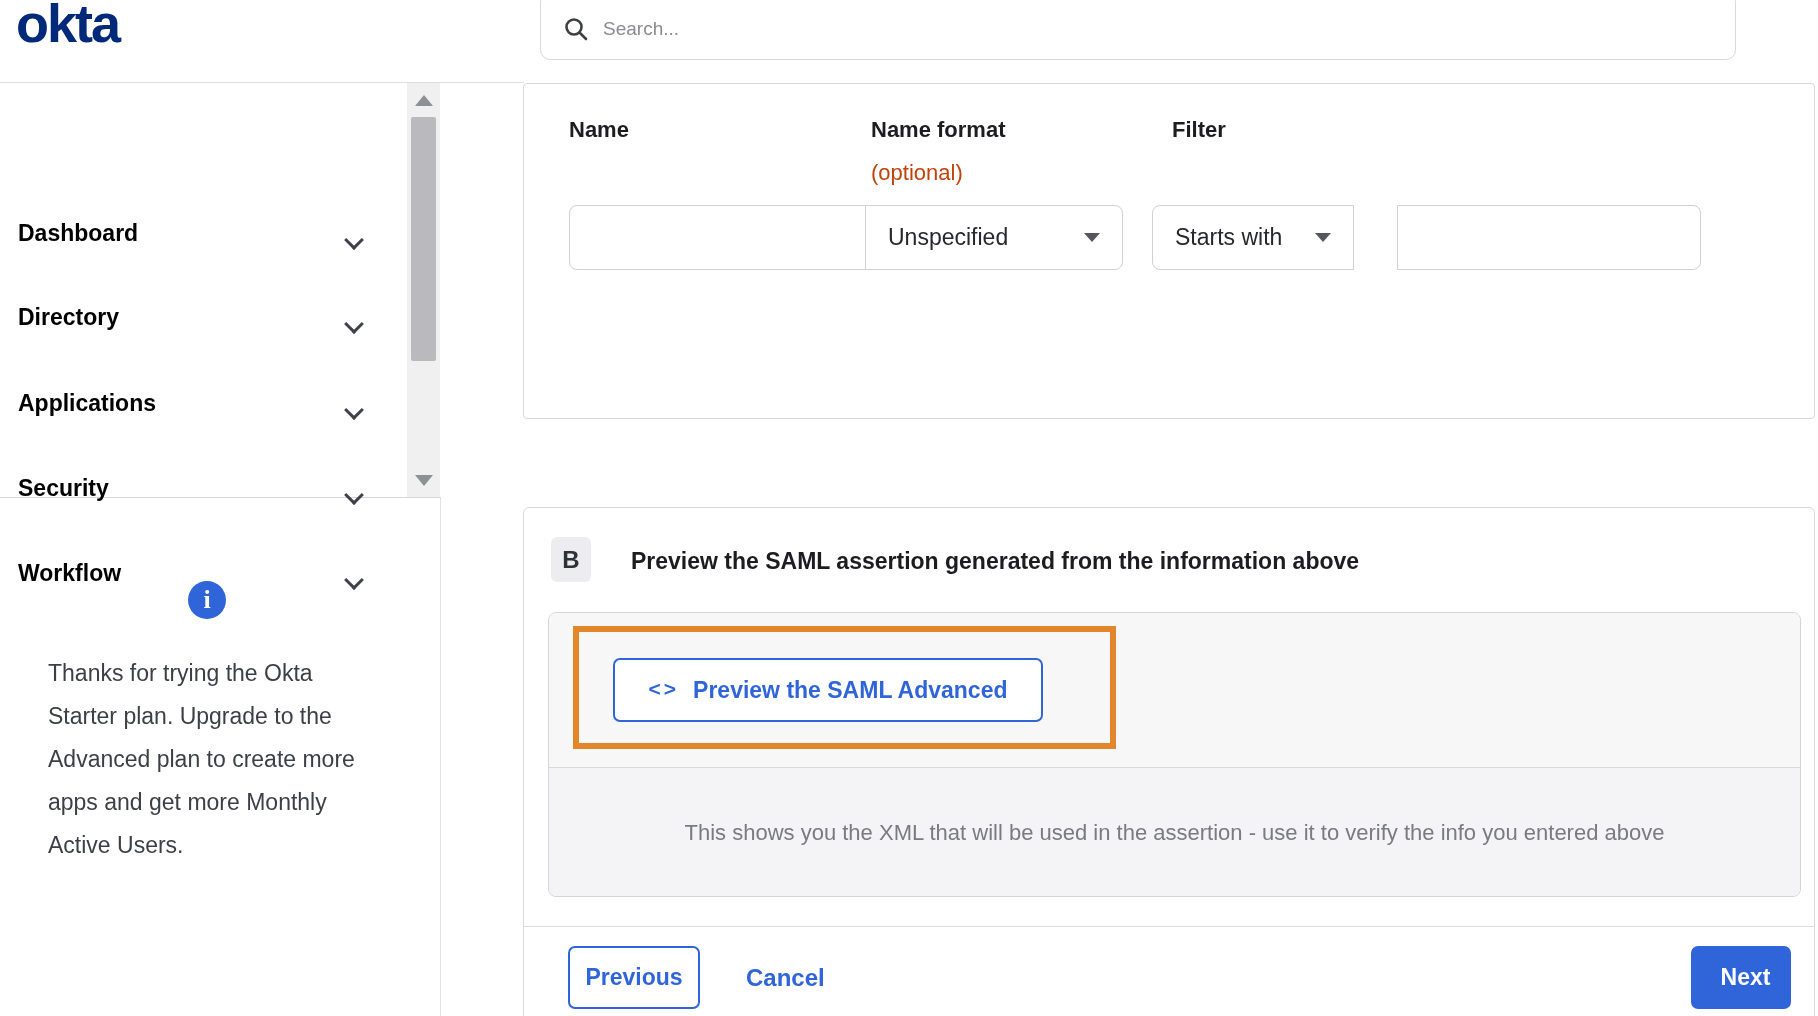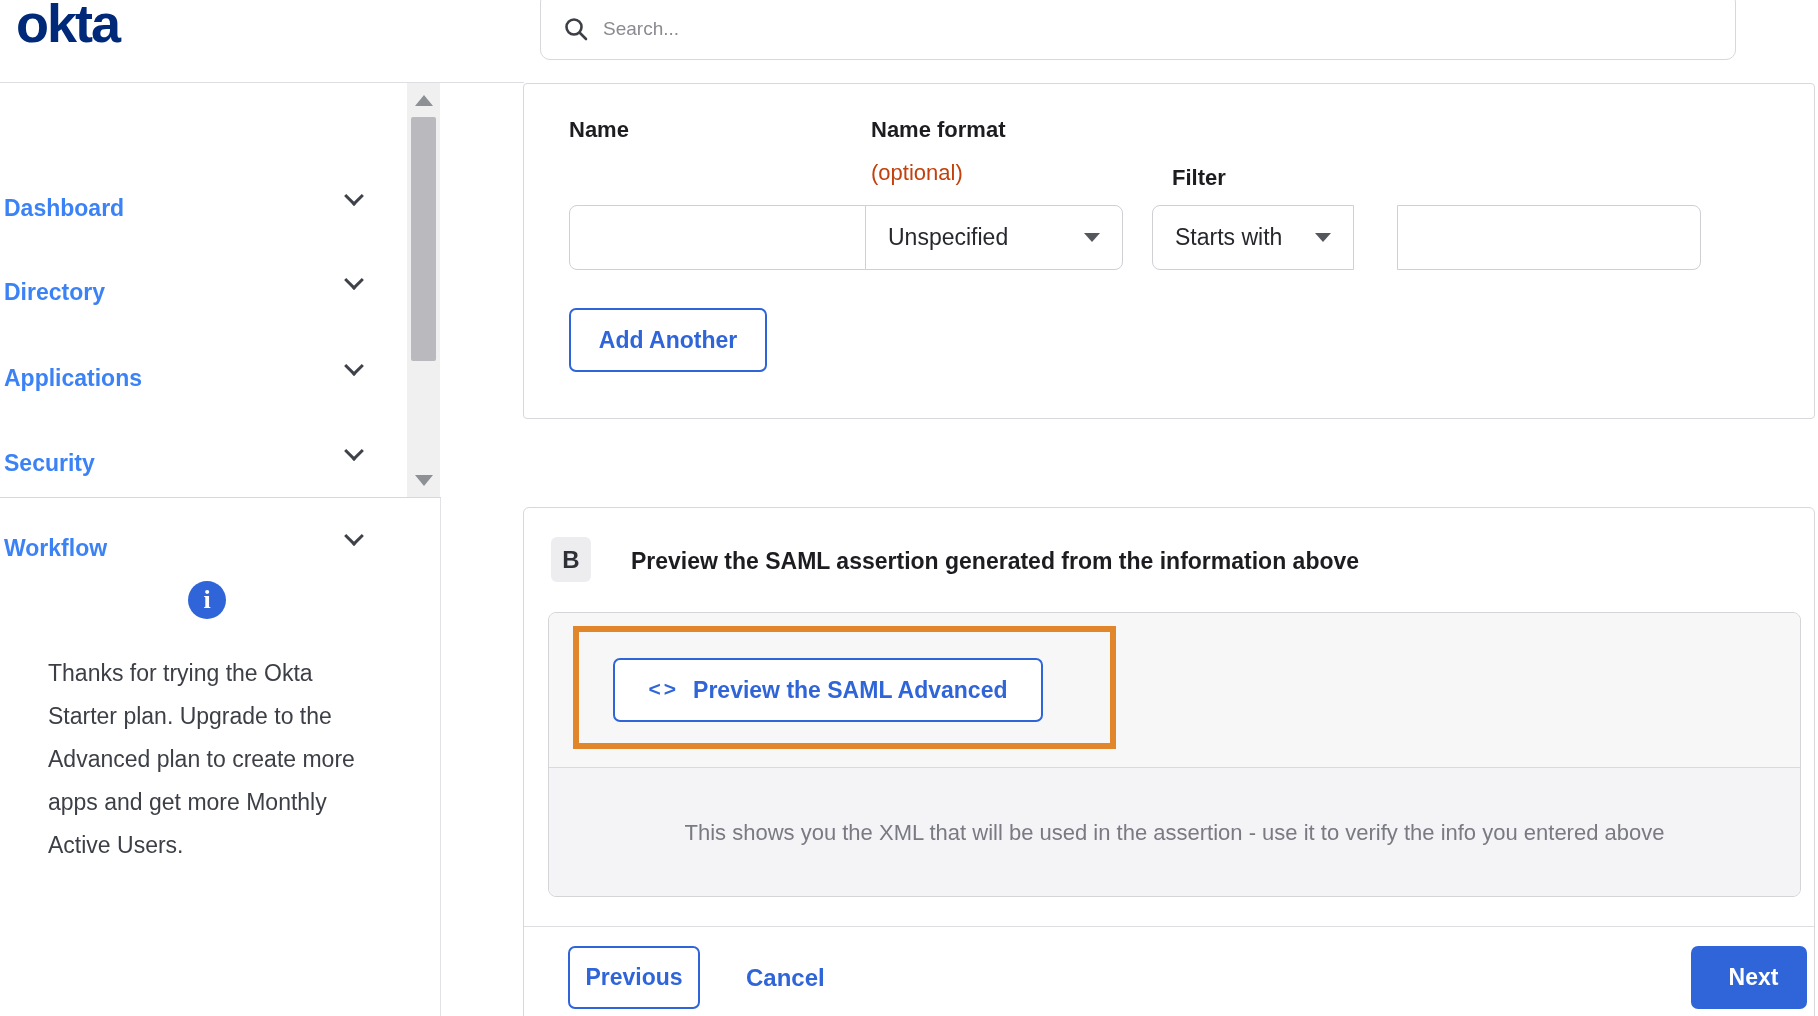--- a/index.html
+++ b/index.html
@@ -26,22 +26,22 @@
   .header-line { position:absolute; left:0; top:82px; width:524px; height:1px; background:#dedee2; }
   .vline { position:absolute; left:440px; top:83px; width:1px; height:933px; background:#e2e2e6; }
 
   
   .sidebar {
     position:absolute; left:0; top:83px; width:441px; height:415px;
     background:#fff; border-bottom:1px solid #d8d8dc;
   }
   .side-item {
     position:absolute; left:0; width:407px; height:52px;
-    display:flex; align-items:flex-start; justify-content:space-between;
-    padding:0 46px 0 4px; font-size:23px; font-weight:700; color:#3b82f6; cursor:pointer;
+    display:flex; align-items:flex-end; justify-content:space-between;
+    padding:0 46px 0 18px; font-size:23px; font-weight:700; color:#000000; cursor:pointer;
   }
   .chev {
     width:14px; height:14px; border-right:3px solid #3f424a; border-bottom:3px solid #3f424a;
     transform:rotate(45deg); margin-top:-6px;
   }
   .sb-track { position:absolute; left:407px; top:0; width:33px; height:414px; background:#f0f0f1; }
   .sb-btn { position:absolute; left:0; width:33px; height:30px; display:flex; align-items:center; justify-content:center; cursor:pointer; }
   .sb-btn.up { top:2px; } .sb-btn.down { bottom:2px; }
   .tri-up { width:0; height:0; border-left:9px solid transparent; border-right:9px solid transparent; border-bottom:11px solid #8d9094; }
   .tri-down { width:0; height:0; border-left:9px solid transparent; border-right:9px solid transparent; border-top:11px solid #8d9094; }
@@ -106,21 +106,21 @@
   .preview-btn { position:absolute; left:64px; top:45px; width:430px; height:64px; font-size:23px; gap:14px; }
   .code-glyph { font-size:21px; font-weight:700; letter-spacing:3px; margin-top:-2px; }
 
   .footer-divider { position:absolute; left:0; top:418px; width:1290px; height:1px; background:#dedee2; }
   .prev-btn { position:absolute; left:44px; top:438px; width:132px; height:63px; font-size:23px; }
   .cancel-link {
     position:absolute; left:222px; top:438px; height:63px; display:flex; align-items:center;
     color:#2f65d8; font-size:24px; font-weight:700; cursor:pointer;
   }
   .next-btn {
-    position:absolute; left:1167px; top:438px; width:116px; height:63px;
+    position:absolute; left:1167px; top:438px; width:100px; height:63px;
     background:#2f65d8; border:none; border-radius:7px; color:#fff;
     font-family:"Liberation Sans", sans-serif; font-size:23px; font-weight:700; cursor:pointer;padding-left:9px;
   }
 </style>
 </head>
 <body>
 
 <div class="page">
 
   <div class="logo">okta</div>
@@ -168,34 +168,33 @@
     </div>
   </nav>
 
   <div class="info-icon">i</div>
   <p class="promo-text">Thanks for trying the Okta Starter plan. Upgrade to the Advanced plan to create more apps and get more Monthly Active Users.</p>
 
   <section class="card card1">
     <span class="f-label in-card" style="left:45px;">Name</span>
     <span class="f-label in-card" style="left:347px;">Name format</span>
     <span class="f-note">(optional)</span>
-    <span class="f-label in-card" style="left:648px;margin-top:48px;">Filter</span>
+    <span class="f-label in-card" style="left:648px;">Filter</span>
 
     <input class="txt-input" style="left: 45px; width: 297px; border-radius: 8px 0px 0px 8px;">
     <div class="dropdown" style="left:341px; width:258px; border-radius:0 8px 8px 0;">
       <span>Unspecified</span>
       <span class="caret"></span>
     </div>
     <div class="dropdown" style="left:628px; width:202px; border-radius:8px 0 0 8px;">
       <span>Starts with</span>
       <span class="caret"></span>
     </div>
     <input class="txt-input" style="left: 873px; width: 304px; border-radius: 0px 8px 8px 0px;">
 
-    <button class="btn-outline add-another">Add Another</button>
   </section>
 
   <section class="card card2">
     <div class="step-badge">B</div>
     <h2 class="sec-title">Preview the SAML assertion generated from the information above</h2>
 
     <div class="preview-panel">
       <div class="pp-top">
         <div class="hl-orange"></div>
         <button class="btn-outline preview-btn">

